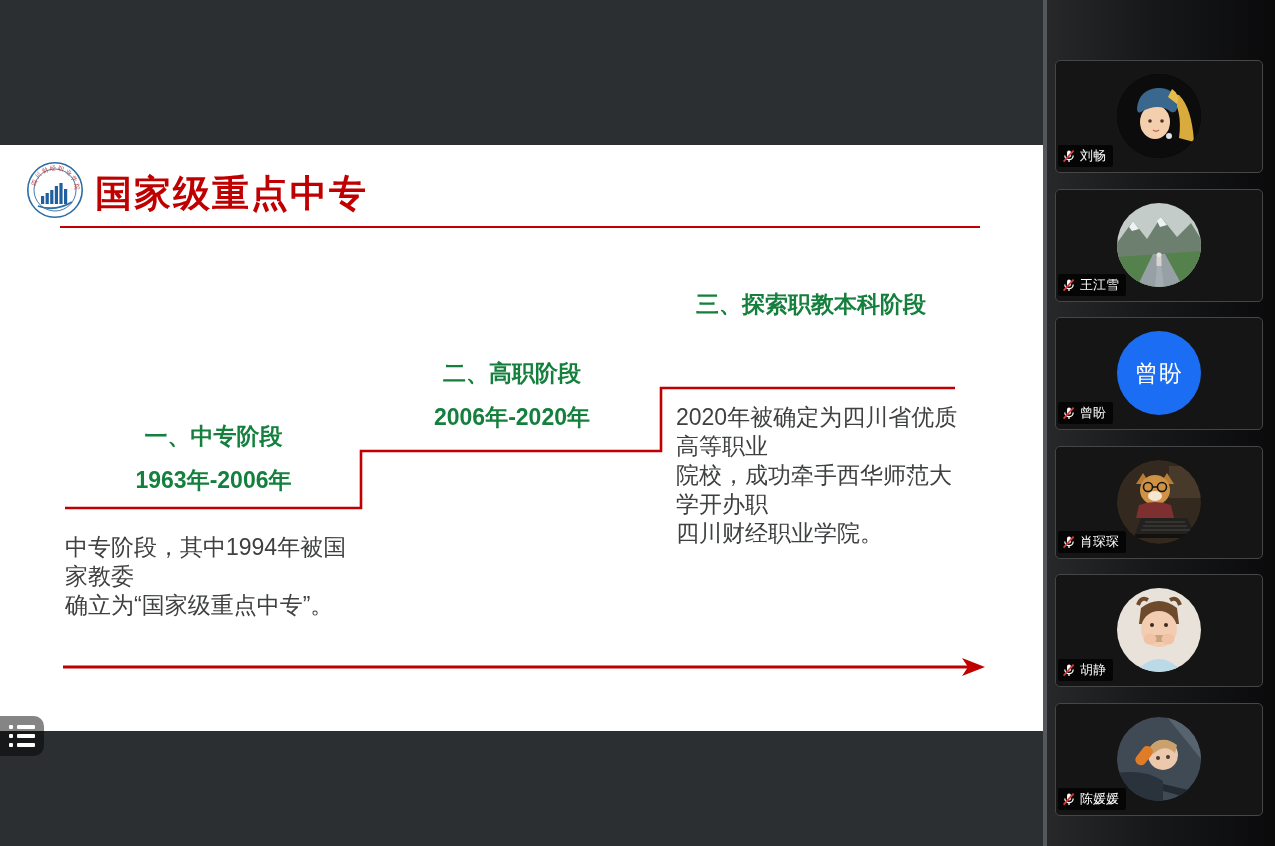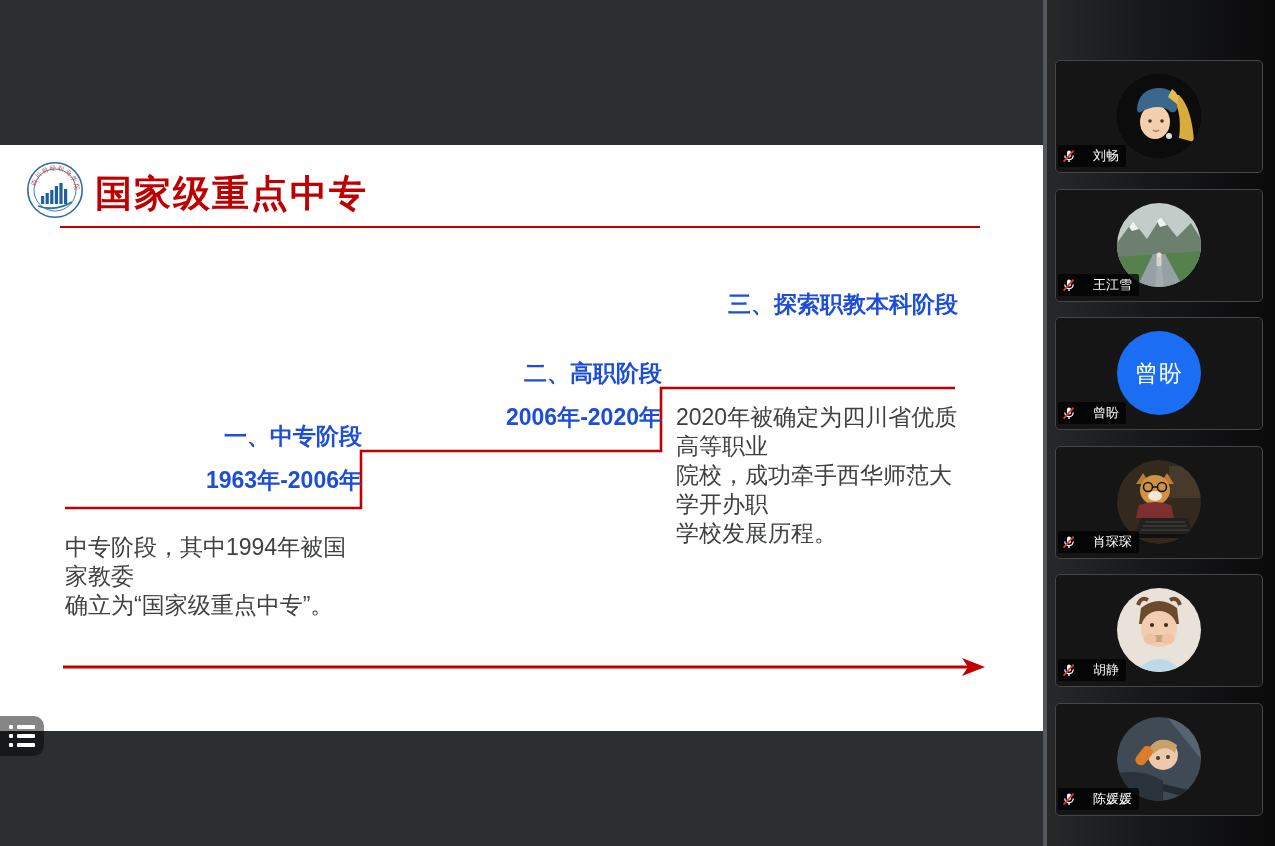--- a/index.html
+++ b/index.html
@@ -11,21 +11,21 @@
   
   .main-area{position:absolute;left:0;top:0;width:1043px;height:846px;background:#2c2f32;}
   .slide{position:absolute;left:0;top:145px;width:1043px;height:586px;background:#ffffff;}
   .slide-logo{position:absolute;left:26px;top:16px;width:58px;height:58px;}
   .slide-title{
     position:absolute;left:95px;top:24px;font-size:37px;font-weight:bold;
     color:#c00000;letter-spacing:2px;white-space:nowrap;
   }
   .title-underline{position:absolute;left:60px;top:81px;width:920px;height:2px;background:#c00000;}
   .stage-header{
-    position:absolute;text-align:right;color:#1d4ed8;font-weight:bold;
+    position:absolute;text-align:center;color:#15803d;font-weight:bold;
     font-size:23px;line-height:44px;
   }
   .stage-header.s1{left:65px;top:269px;width:297px;}
   .stage-header.s2{left:362px;top:206px;width:300px;}
   .stage-header.s3{left:664px;top:137px;width:294px;}
   .stage-body{position:absolute;font-size:23px;color:#3f4041;line-height:29px;}
   .stage-body.s1{left:65px;top:388px;width:296px;}
   .stage-body.s2{left:377px;top:322px;width:292px;}
   .stage-body.s3{left:676px;top:258px;width:296px;}
   .timeline-svg{position:absolute;left:0;top:0;width:1043px;height:586px;}
@@ -54,21 +54,21 @@
     width:84px;height:84px;border-radius:50%;overflow:hidden;background:#000;
   }
   .avatar svg{display:block;width:84px;height:84px;}
   .avatar.initials{
     display:flex;align-items:center;justify-content:center;
     background:#1b6ef3;color:#fff;font-size:23px;letter-spacing:1px;
   }
   .nametag{
     position:absolute;left:2px;bottom:5px;max-width:190px;
     background:rgba(0,0,0,0.72);border-radius:2px;
-    display:flex;align-items:center;gap:16px;padding:2px 7px 2px 3px;
+    display:flex;align-items:center;gap:3px;padding:2px 7px 2px 3px;
     color:#fff;font-size:13px;white-space:nowrap;
   }
   .micicon{width:16px;height:16px;flex:0 0 auto;}
 </style>
 </head>
 <body>
 
 <div class="main-area">
   <div class="slide">
 
@@ -114,21 +114,21 @@
       <div>二、高职阶段</div>
       <div>2006年-2020年</div>
     </div>
 
     <div class="stage-header s3">
       <div>三、探索职教本科阶段</div>
     </div>
     <div class="stage-body s3">
       <div>2020年被确定为四川省优质高等职业</div>
       <div>院校，成功牵手西华师范大学开办职</div>
-      <div>学校发展历程。</div>
+      <div>四川财经职业学院。</div>
     </div>
   </div>
 
   <div class="outline-btn">
     <div class="list-icon">
       <div class="row">
           <span class="dot"></span>
           <span class="bar"></span>
         </div>
       <div class="row">

